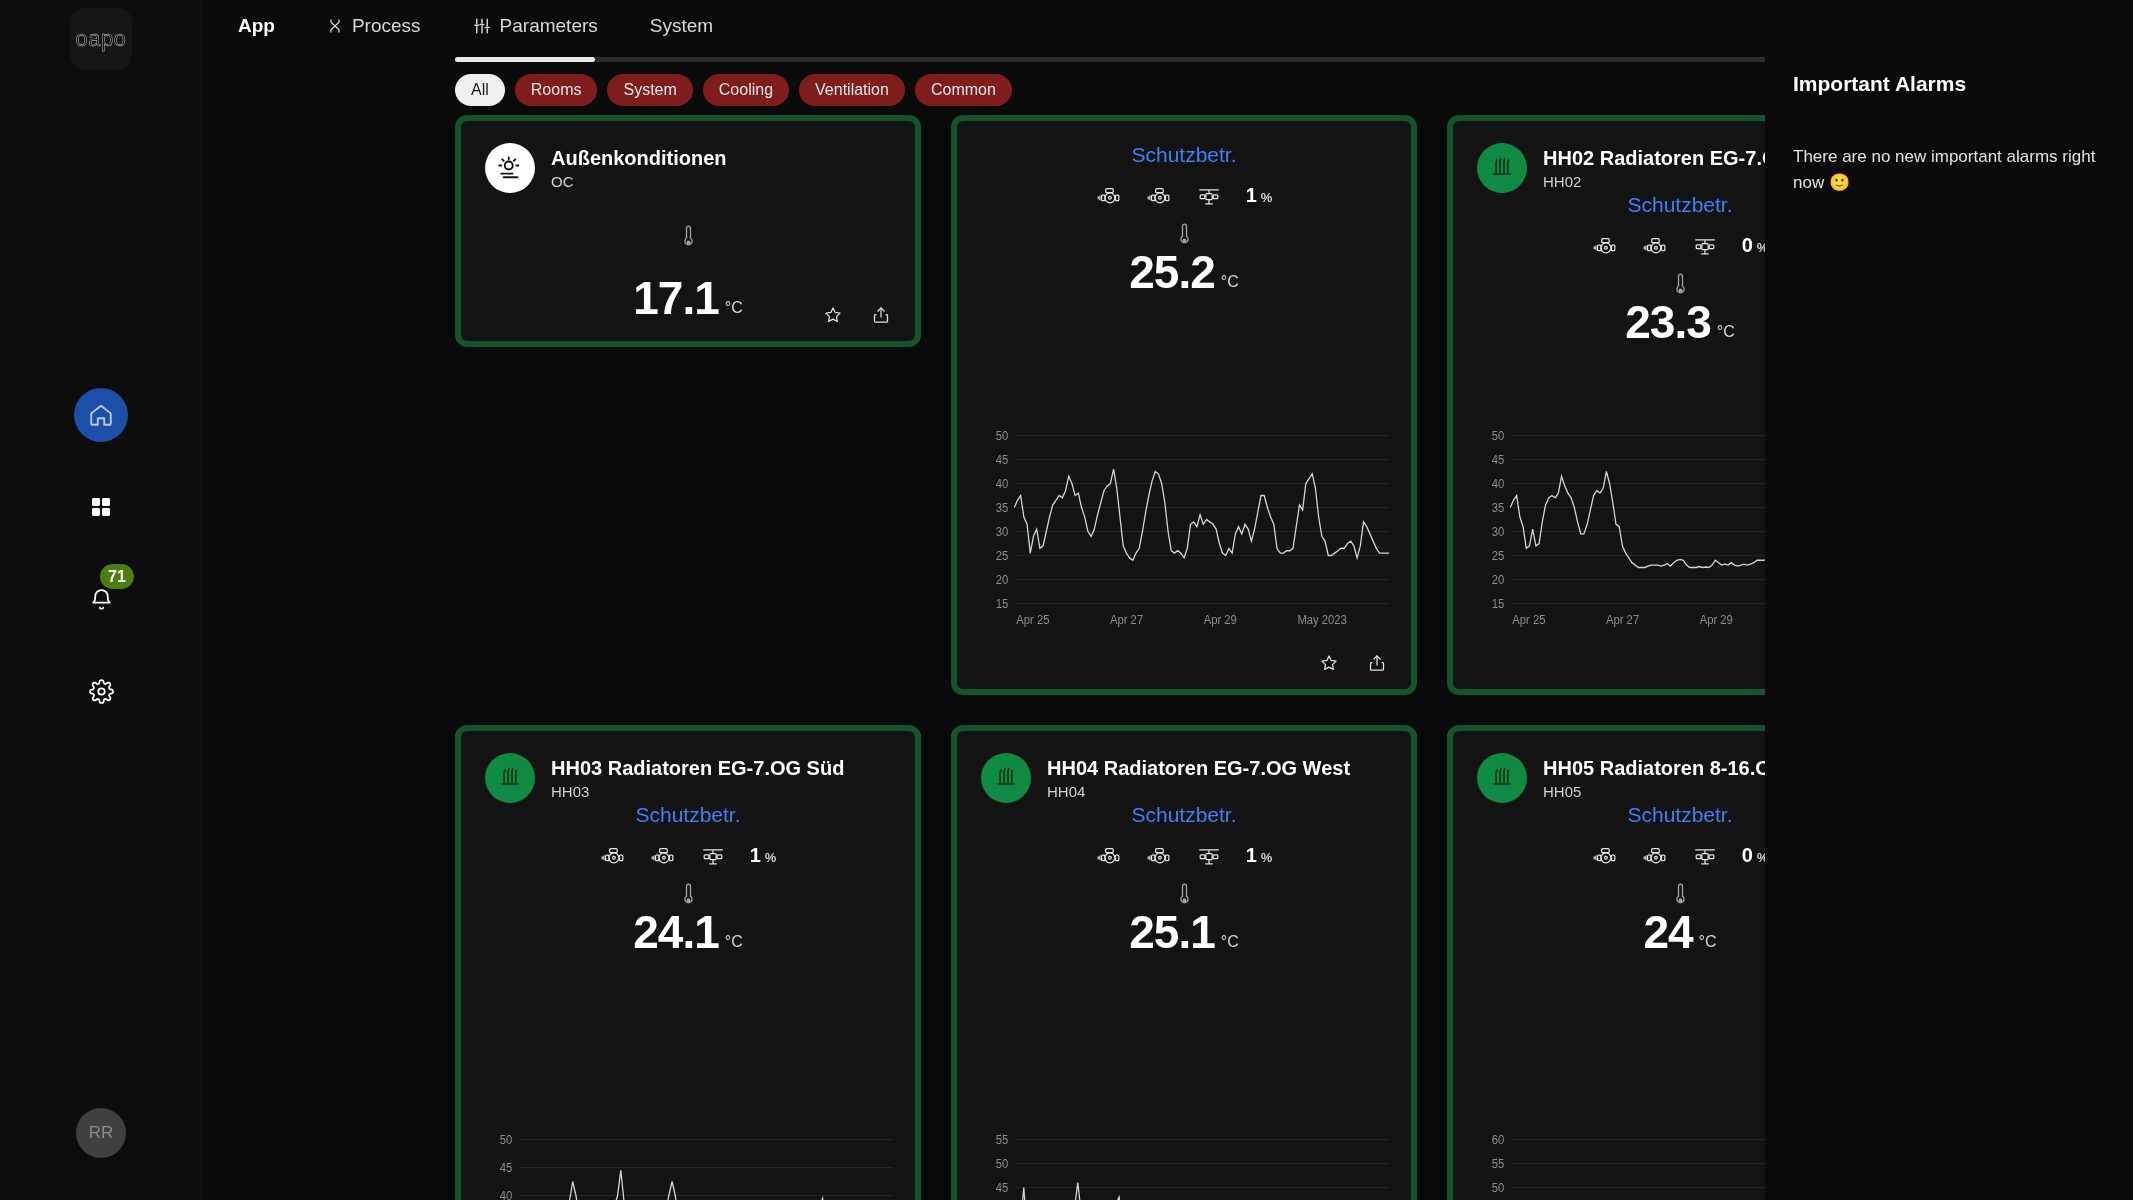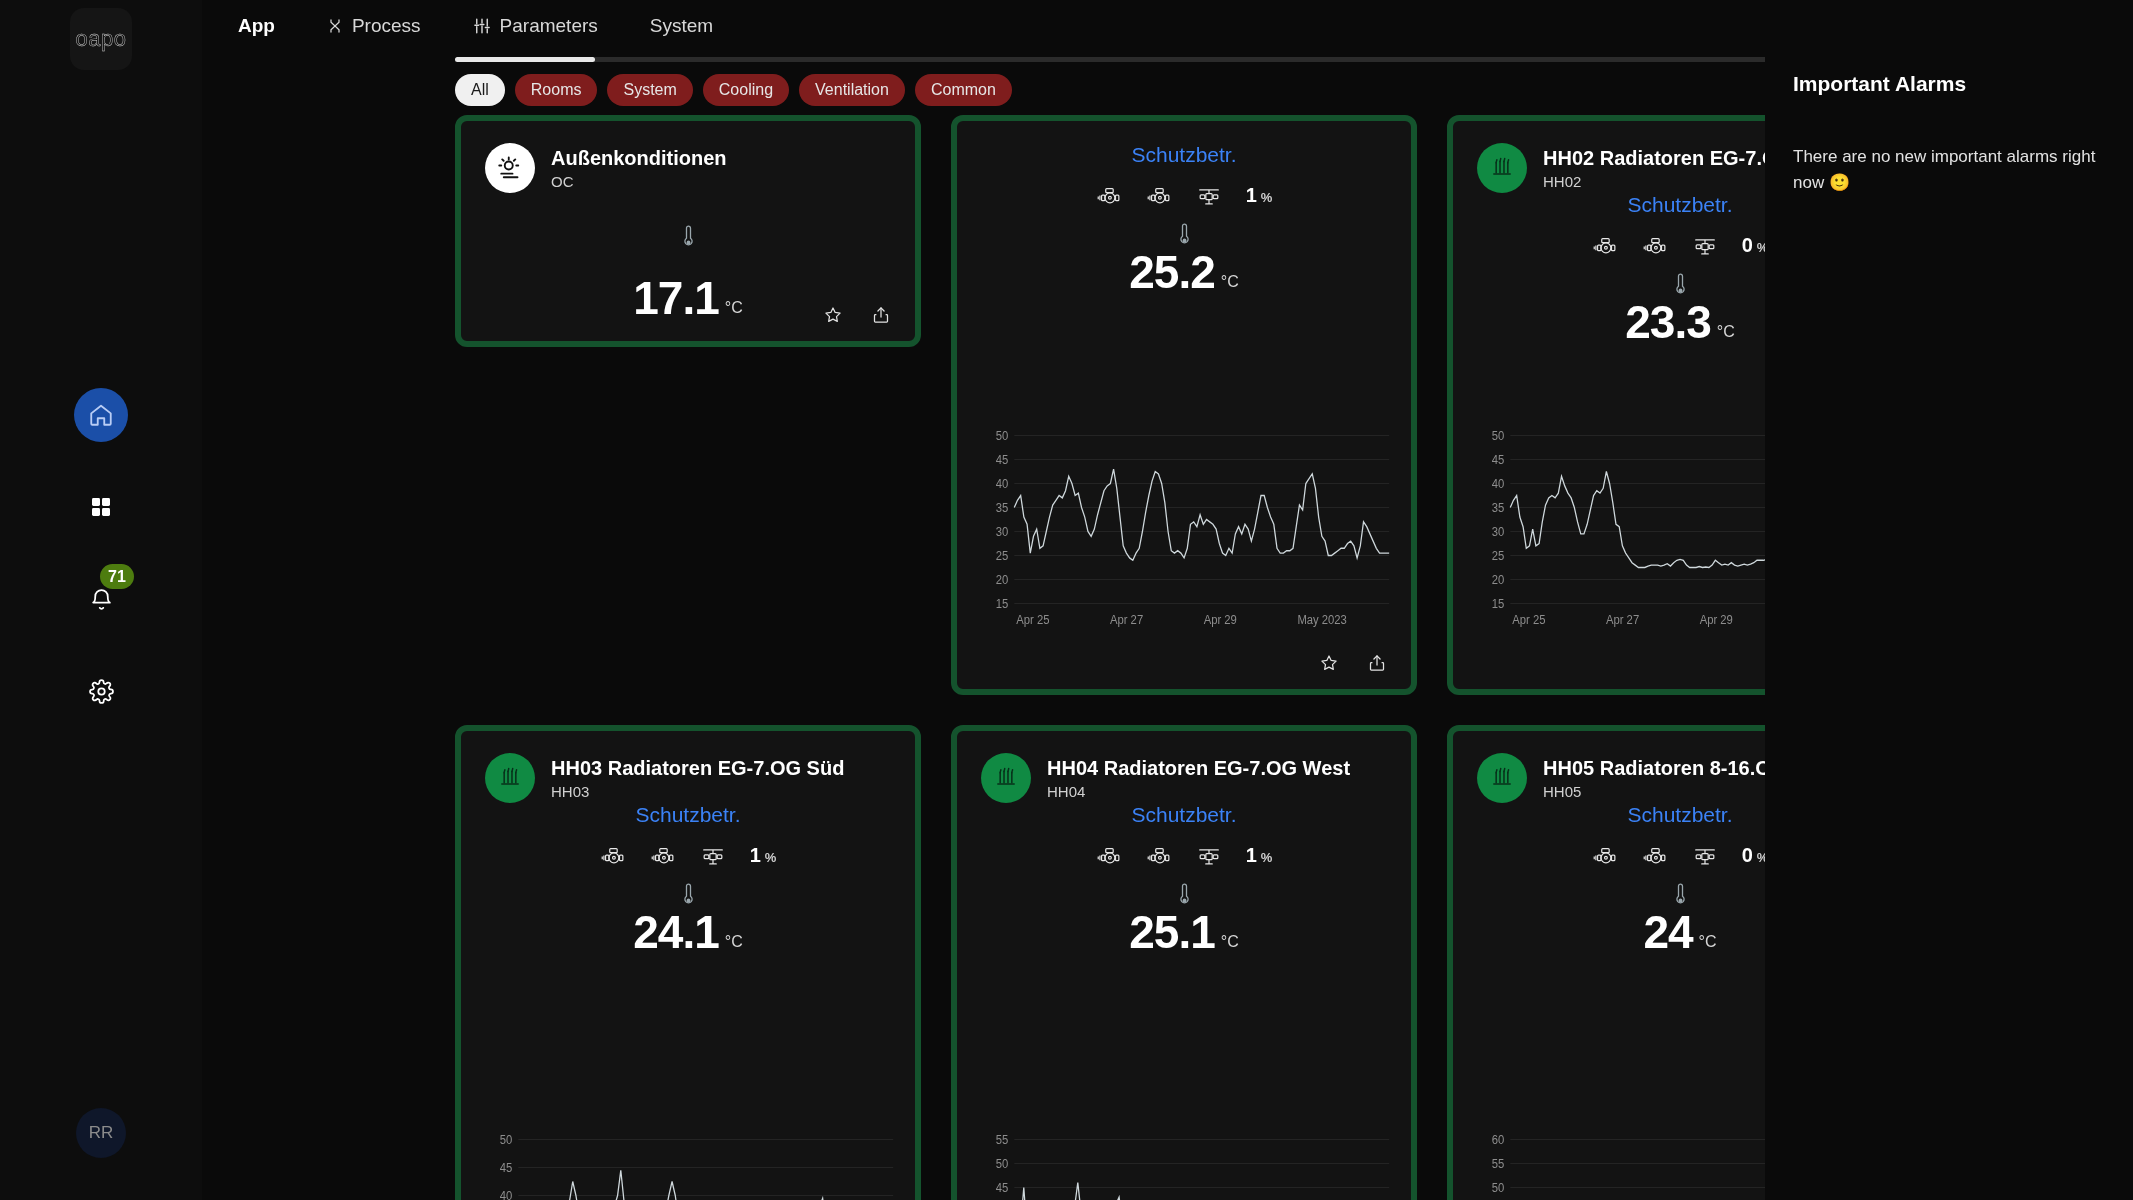--- a/index.html
+++ b/index.html
@@ -16,21 +16,21 @@
   .rail-logo span{font-size:22px;letter-spacing:.5px;color:#cfcfcf;font-family:"Liberation Sans",sans-serif;
                   -webkit-text-stroke:0.4px #d8d8d8;color:transparent;}
   .rail-nav{position:absolute;top:388px;left:0;right:0;display:flex;flex-direction:column;align-items:center;gap:38px;}
   .rail-btn{width:54px;height:54px;border-radius:50%;display:flex;align-items:center;justify-content:center;
             position:relative;cursor:pointer;}
   .rail-btn.active{background:#1b4fa8;}
   .rail-btn svg{display:block;}
   .badge{position:absolute;top:-8px;left:26px;min-width:34px;height:25px;border-radius:13px;background:#4d7c0f;
          color:#fff;font-size:16px;font-weight:600;display:flex;align-items:center;justify-content:center;padding:0 7px;}
   .avatar{position:absolute;bottom:42px;left:50%;transform:translateX(-50%);width:50px;height:50px;border-radius:50%;
-          background:#0f172a;color:#8c8c8c;font-size:17px;display:flex;align-items:center;justify-content:center;text-align:center;}
+          background:#404040;color:#8c8c8c;font-size:17px;display:flex;align-items:center;justify-content:center;text-align:center;}
 
   
   .main{flex:1 1 auto;position:relative;overflow:hidden;}
   .topbar{height:52px;display:flex;padding-left:14px;gap:8px;}
   .tab{display:flex;align-items:center;gap:9px;padding:0 22px;height:52px;font-size:19px;color:#d8d8d8;cursor:pointer;}
   .tab.active{color:#fff;font-weight:600;}
   .gear-top{position:absolute;right:128px;top:16px;cursor:pointer;}
   .tabline{position:absolute;left:253px;right:122px;top:57px;height:5px;background:#2b2b2b;border-radius:3px;}
   .tabline i{display:block;width:140px;height:5px;border-radius:3px;background:#e8e8e8;}
 

